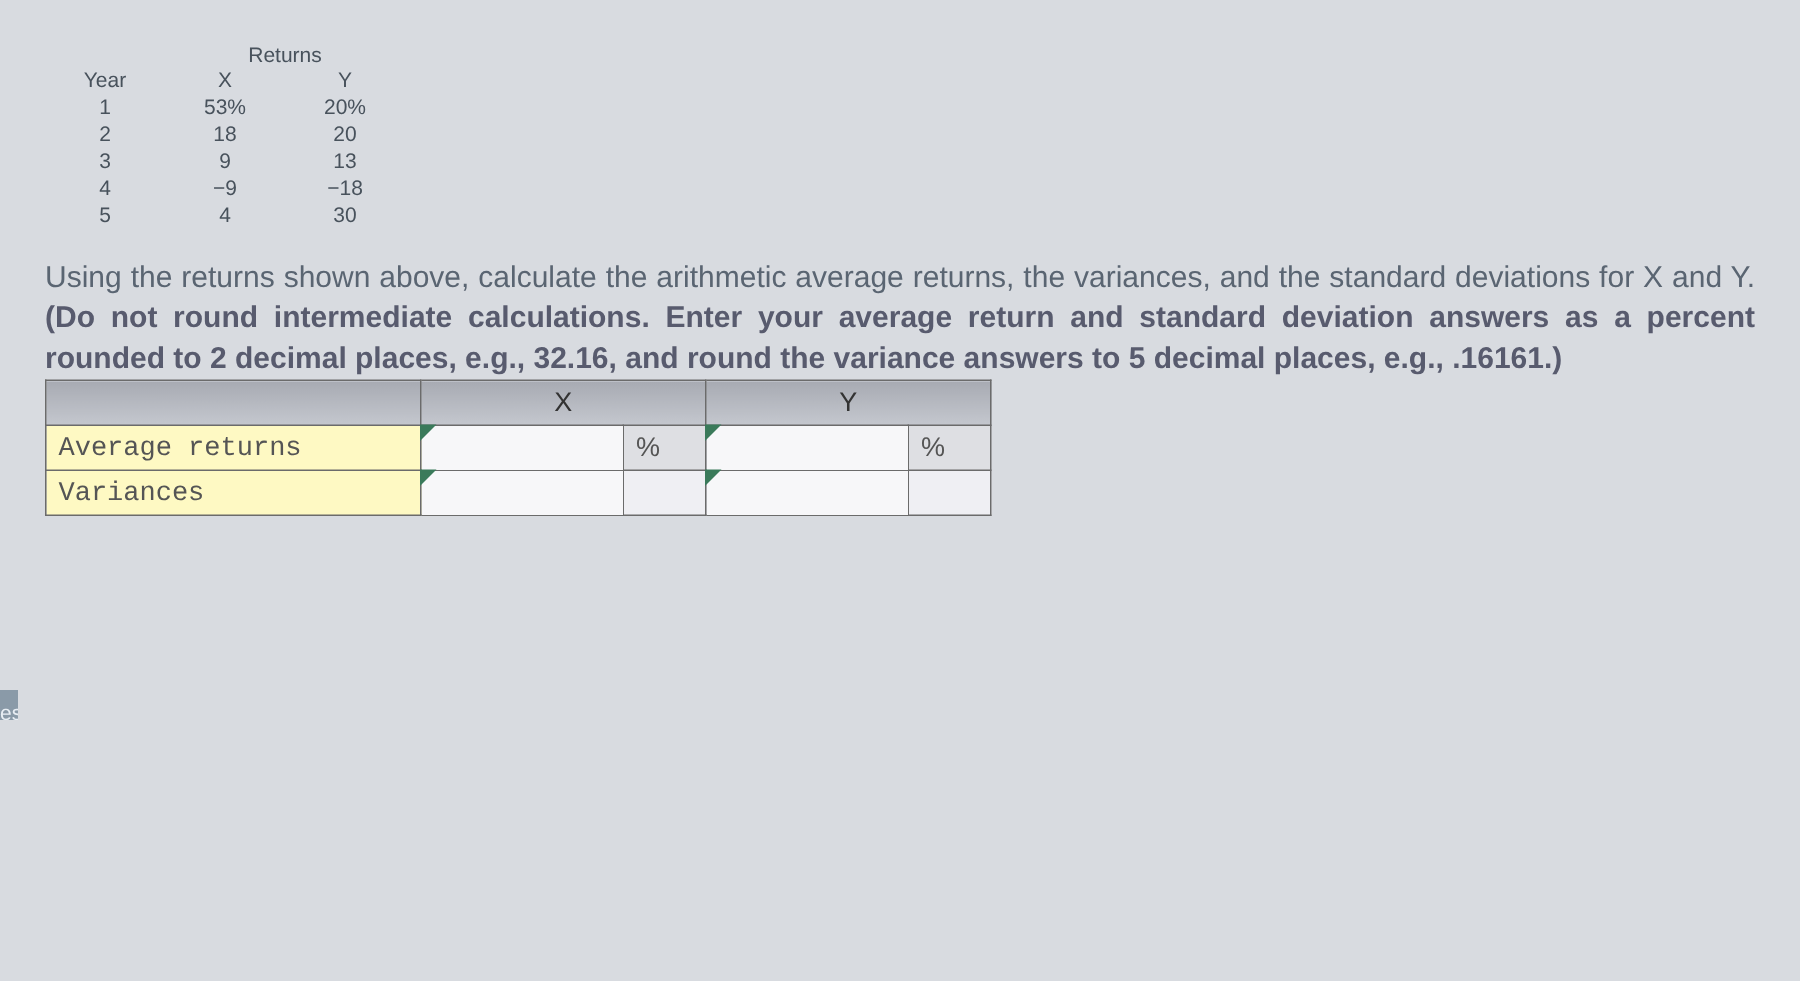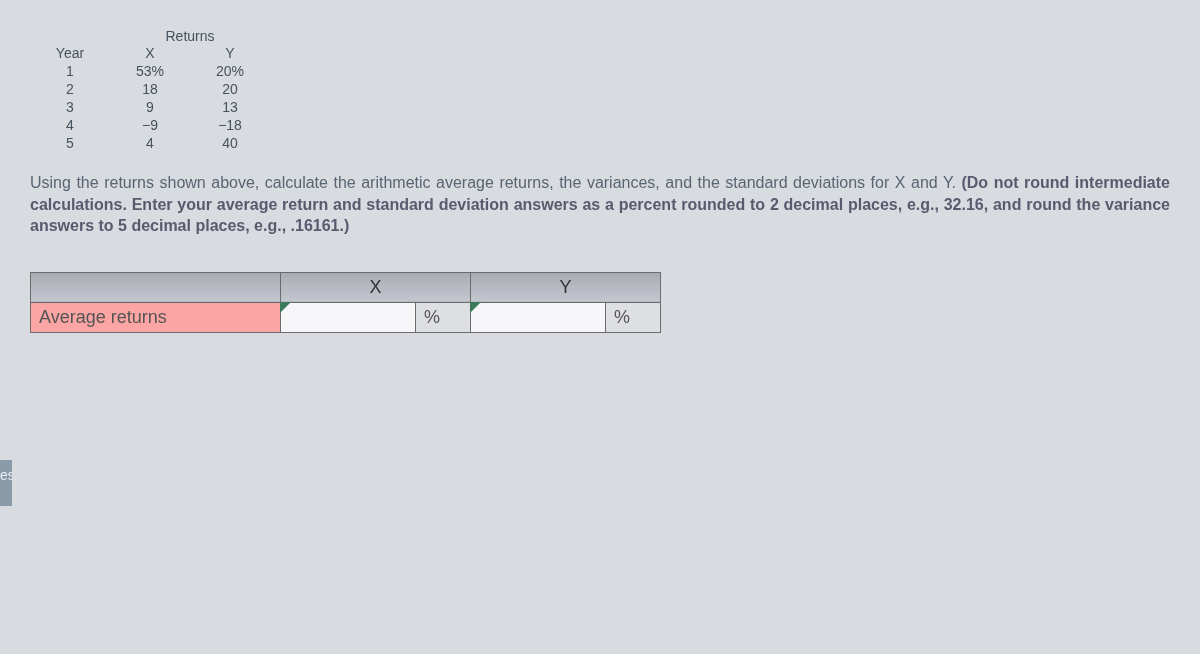--- a/index.html
+++ b/index.html
@@ -10,21 +10,21 @@
       height: 654px;
       position: relative;
       overflow: hidden;
       color: #333;
     }
     .sidebar-fragment {
       position: absolute;
       left: 0;
       top: 460px;
       width: 12px;
-      height: 46px;
+      height: 20px;
       background: #8a9aa8;
       color: #e8eef4;
       font-size: 14px;
       line-height: 30px;
       text-align: right;
       padding-right: 2px;
       overflow: hidden;
     }
     .content {
       position: absolute;
@@ -46,25 +46,24 @@
     }
     .col-year { width: 80px; }
     .col-x { width: 80px; }
     .col-y { width: 80px; }
     .returns-header { 
       width: 160px; 
       text-align: center;
       margin-left: 80px;
     }
     .instructions {
-      font-size: 16px;
+      font-size: 20px;
       line-height: 1.35;
       text-align: justify;
       color: #5a6572;
-      margin-bottom: 35px;
       padding-right: 10px;
     }
     .instructions .bold-red {
       color: #585b6e;
       font-weight: bold;
     }
     .answer-table {
       border-collapse: collapse;
       font-size: 18px;
       color: #555;
@@ -75,22 +74,23 @@
       height: 30px;
       vertical-align: middle;
     }
     .answer-table .header-row td {
       background: linear-gradient(to bottom, #a8abb3, #c4c7ce);
       text-align: center;
       font-weight: normal;
       color: #333;
     }
     .answer-table .label-cell {
-      background: #fca5a5;
+      background: #fef9c3;
       width: 250px;
+      font-family: Liberation Mono, monospace;
     }
     .answer-table .input-cell {
       background: #f7f7f9;
       width: 135px;
       position: relative;
     }
     .answer-table .unit-cell {
       background: #dedfe3;
       width: 55px;
       text-align: left;
@@ -146,21 +146,21 @@
       <div class="cell col-y">13</div>
     </div>
     <div class="row">
       <div class="cell col-year">4</div>
       <div class="cell col-x">−9</div>
       <div class="cell col-y">−18</div>
     </div>
     <div class="row">
       <div class="cell col-year">5</div>
       <div class="cell col-x">4</div>
-      <div class="cell col-y">40</div>
+      <div class="cell col-y">30</div>
     </div>
   </div>
 
   <p class="instructions">
     <span>Using the returns shown above, calculate the arithmetic average returns, the variances, and the standard deviations for X and Y. </span><span class="bold-red">(Do not round intermediate calculations. Enter your average return and standard deviation answers as a percent rounded to 2 decimal places, e.g., 32.16, and round the variance answers to 5 decimal places, e.g., .16161.)</span>
   </p>
 
   <table class="answer-table">
     <tbody>
         <tr class="header-row">
@@ -172,16 +172,27 @@
       <td class="label-cell">Average returns</td>
       <td class="input-cell">
             <span class="flag"></span>
           </td>
       <td class="unit-cell">%</td>
       <td class="input-cell">
             <span class="flag"></span>
           </td>
       <td class="unit-cell">%</td>
     </tr>
+    <tr>
+      <td class="label-cell">Variances</td>
+      <td class="input-cell">
+            <span class="flag"></span>
+          </td>
+      <td class="unit-cell blank-unit"></td>
+      <td class="input-cell">
+            <span class="flag"></span>
+          </td>
+      <td class="unit-cell blank-unit"></td>
+    </tr>
   </tbody>
     </table>
 
 </div>
 
 </body></html>

